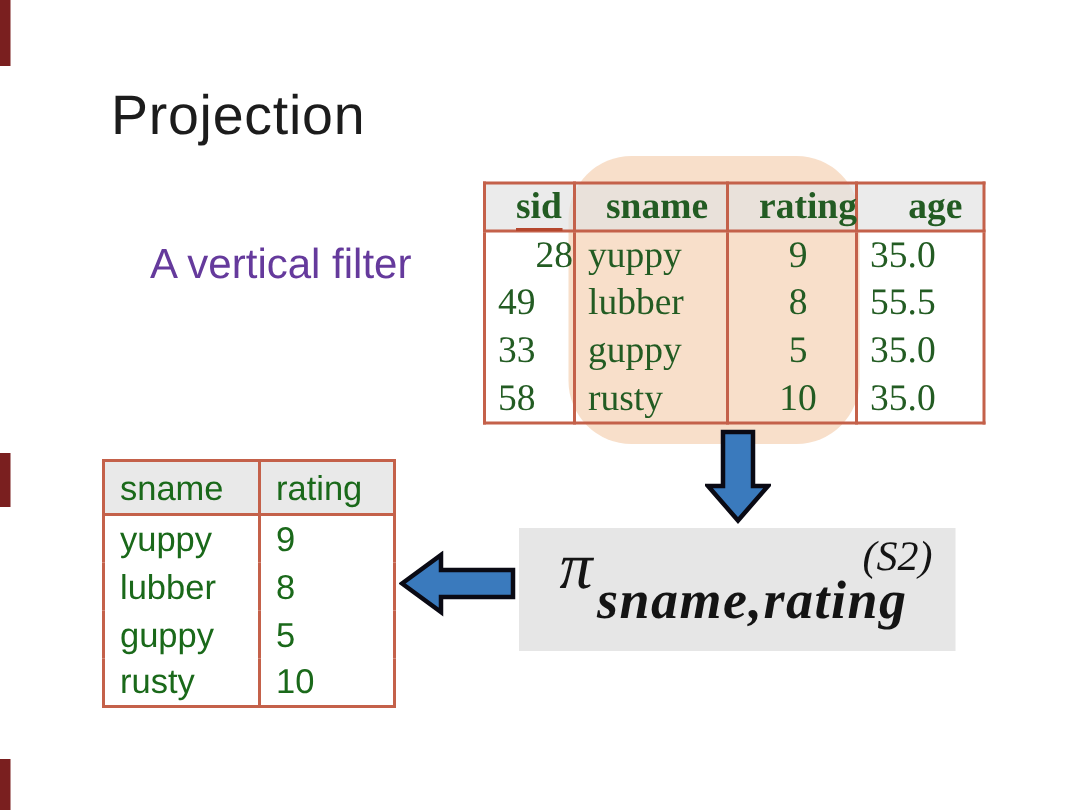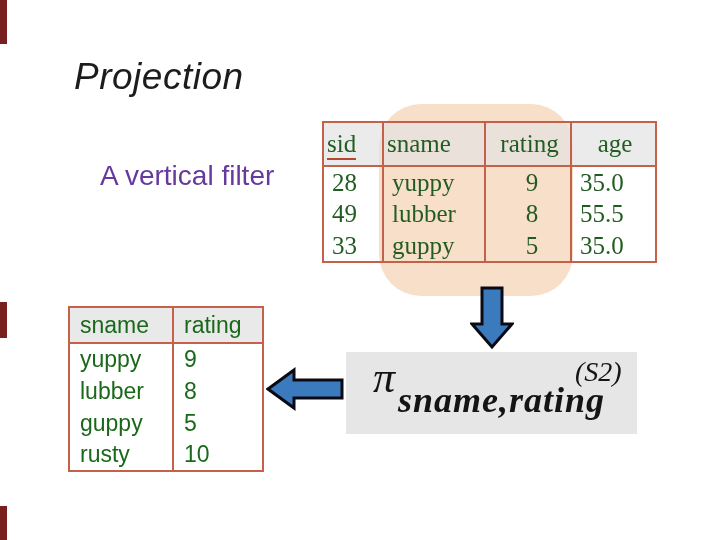--- a/index.html
+++ b/index.html
@@ -11,35 +11,35 @@
   *{margin:0;padding:0;box-sizing:border-box;}
   html,body{width:720px;height:540px;}
   body{background:#ffffff;position:relative;overflow:hidden;font-family:"Liberation Sans",sans-serif;}
 
   .edge-mark{position:absolute;left:0;width:7px;background:var(--edge);}
   .edge-mark.top{top:0;height:44px;}
   .edge-mark.mid{top:302px;height:36px;}
   .edge-mark.bot{top:506px;height:34px;}
 
   .title{position:absolute;left:74px;top:56px;font-size:37px;font-weight:400;
-         color:var(--title-color);letter-spacing:0.5px;font-style:italic;}
+         color:var(--title-color);letter-spacing:0.5px;}
   .subtitle{position:absolute;left:100px;top:160px;font-size:28px;color:var(--purple);}
 
   .highlight-blob{position:absolute;left:379px;top:104px;width:194px;height:192px;
          background:var(--peach);border-radius:42px;z-index:1;}
 
   table{border-collapse:collapse;table-layout:fixed;position:absolute;z-index:2;}
   table, th, td{border:2px solid var(--table-border);}
   tbody td{border-top:none;border-bottom:none;}
   tbody tr:last-child td{border-bottom:2px solid var(--table-border);}
 
   .source-table{left:322px;top:121px;width:333px;font-family:"Liberation Serif",serif;
          font-size:25px;color:var(--green-serif);}
-  .source-table th{height:44px;background:var(--header-bg);font-weight:400;
-         text-align:left;padding:0 0 0 3px;}
+  .source-table th{height:32px;background:var(--header-bg);font-weight:700;
+         text-align:left;padding:0 0 0 20px;}
   .source-table td{height:32px;background:transparent;padding:0 0 0 8px;}
   .key{border-bottom:2px solid var(--key-underline);padding-bottom:1px;}
 
   .result-table{left:68px;top:306px;width:194px;font-family:"Liberation Sans",sans-serif;
          font-size:23px;color:var(--green-sans);}
   .result-table th{height:36px;background:var(--header-bg-solid);font-weight:400;
          text-align:left;padding:0 0 0 10px;}
   .result-table td{height:32px;background:#ffffff;padding:0 0 0 10px;}
 
   .arrow{position:absolute;z-index:3;}
@@ -70,35 +70,41 @@
   <thead>
       <tr id="src-head">
         <th style="text-align: left; width: 60px;"><span class="key">sid</span></th>
         <th style="text-align: left; width: 102px;">sname</th>
         <th style="text-align: center; width: 86px;">rating</th>
         <th style="text-align: center; width: 85px;">age</th>
       </tr>
     </thead>
   <tbody id="src-body">
       <tr>
-        <td style="text-align: left;">28</td>
+        <td style="text-align: right;">28</td>
         <td style="text-align: left;">yuppy</td>
         <td style="text-align: center;">9</td>
         <td style="text-align: left;">35.0</td>
       </tr>
       <tr>
         <td style="text-align: left;">49</td>
         <td style="text-align: left;">lubber</td>
         <td style="text-align: center;">8</td>
         <td style="text-align: left; margin-left: 12px;">55.5</td>
       </tr>
       <tr>
         <td style="text-align: left;">33</td>
         <td style="text-align: left;">guppy</td>
         <td style="text-align: center;">5</td>
+        <td style="text-align: left;">35.0</td>
+      </tr>
+      <tr>
+        <td style="text-align: left;">58</td>
+        <td style="text-align: left;">rusty</td>
+        <td style="text-align: center;">10</td>
         <td style="text-align: left;">35.0</td>
       </tr>
     </tbody>
 </table>
 
 <svg class="arrow arrow-down" width="44" height="64" viewBox="0 0 44 64">
   <polygon points="12,2 32,2 32,38 42,38 22,61 2,38 12,38"></polygon>
 </svg>
 
 <div class="formula-box">

